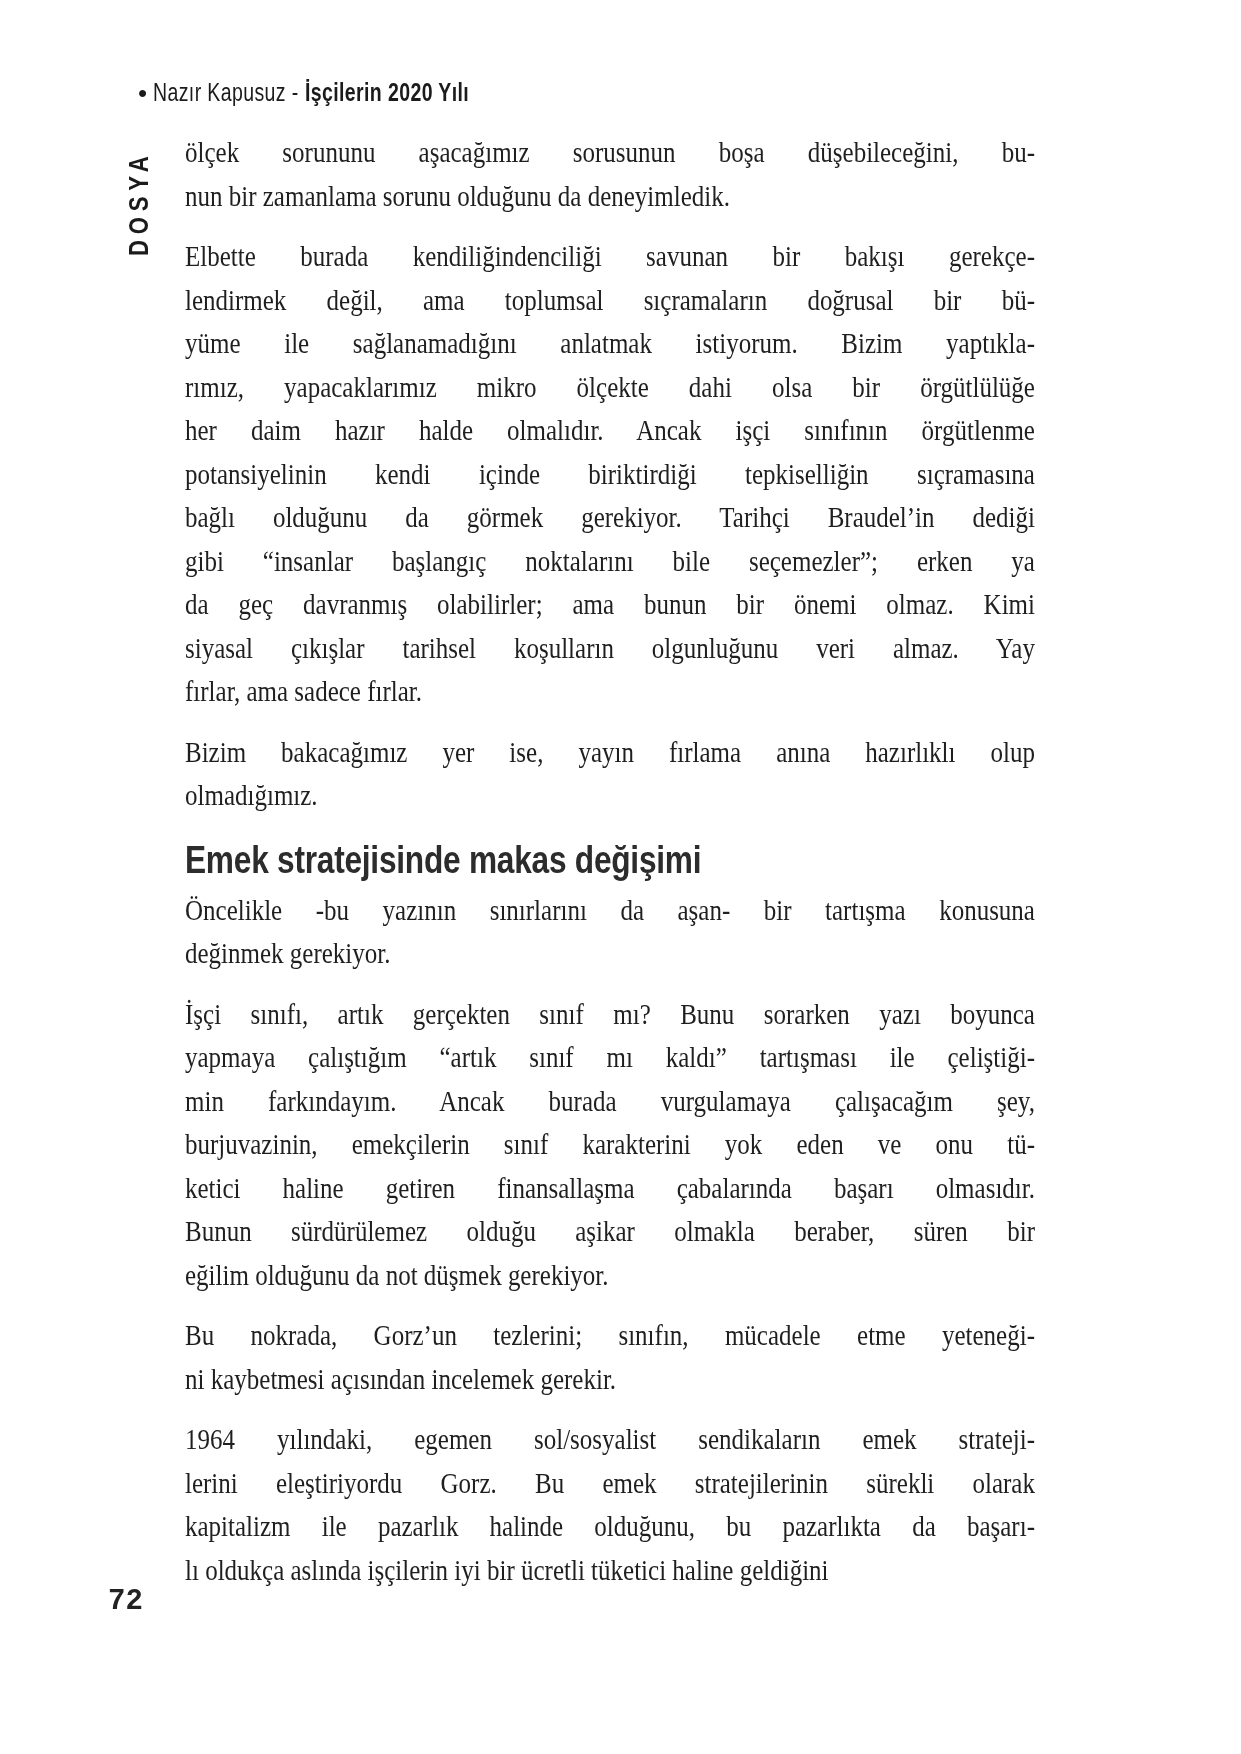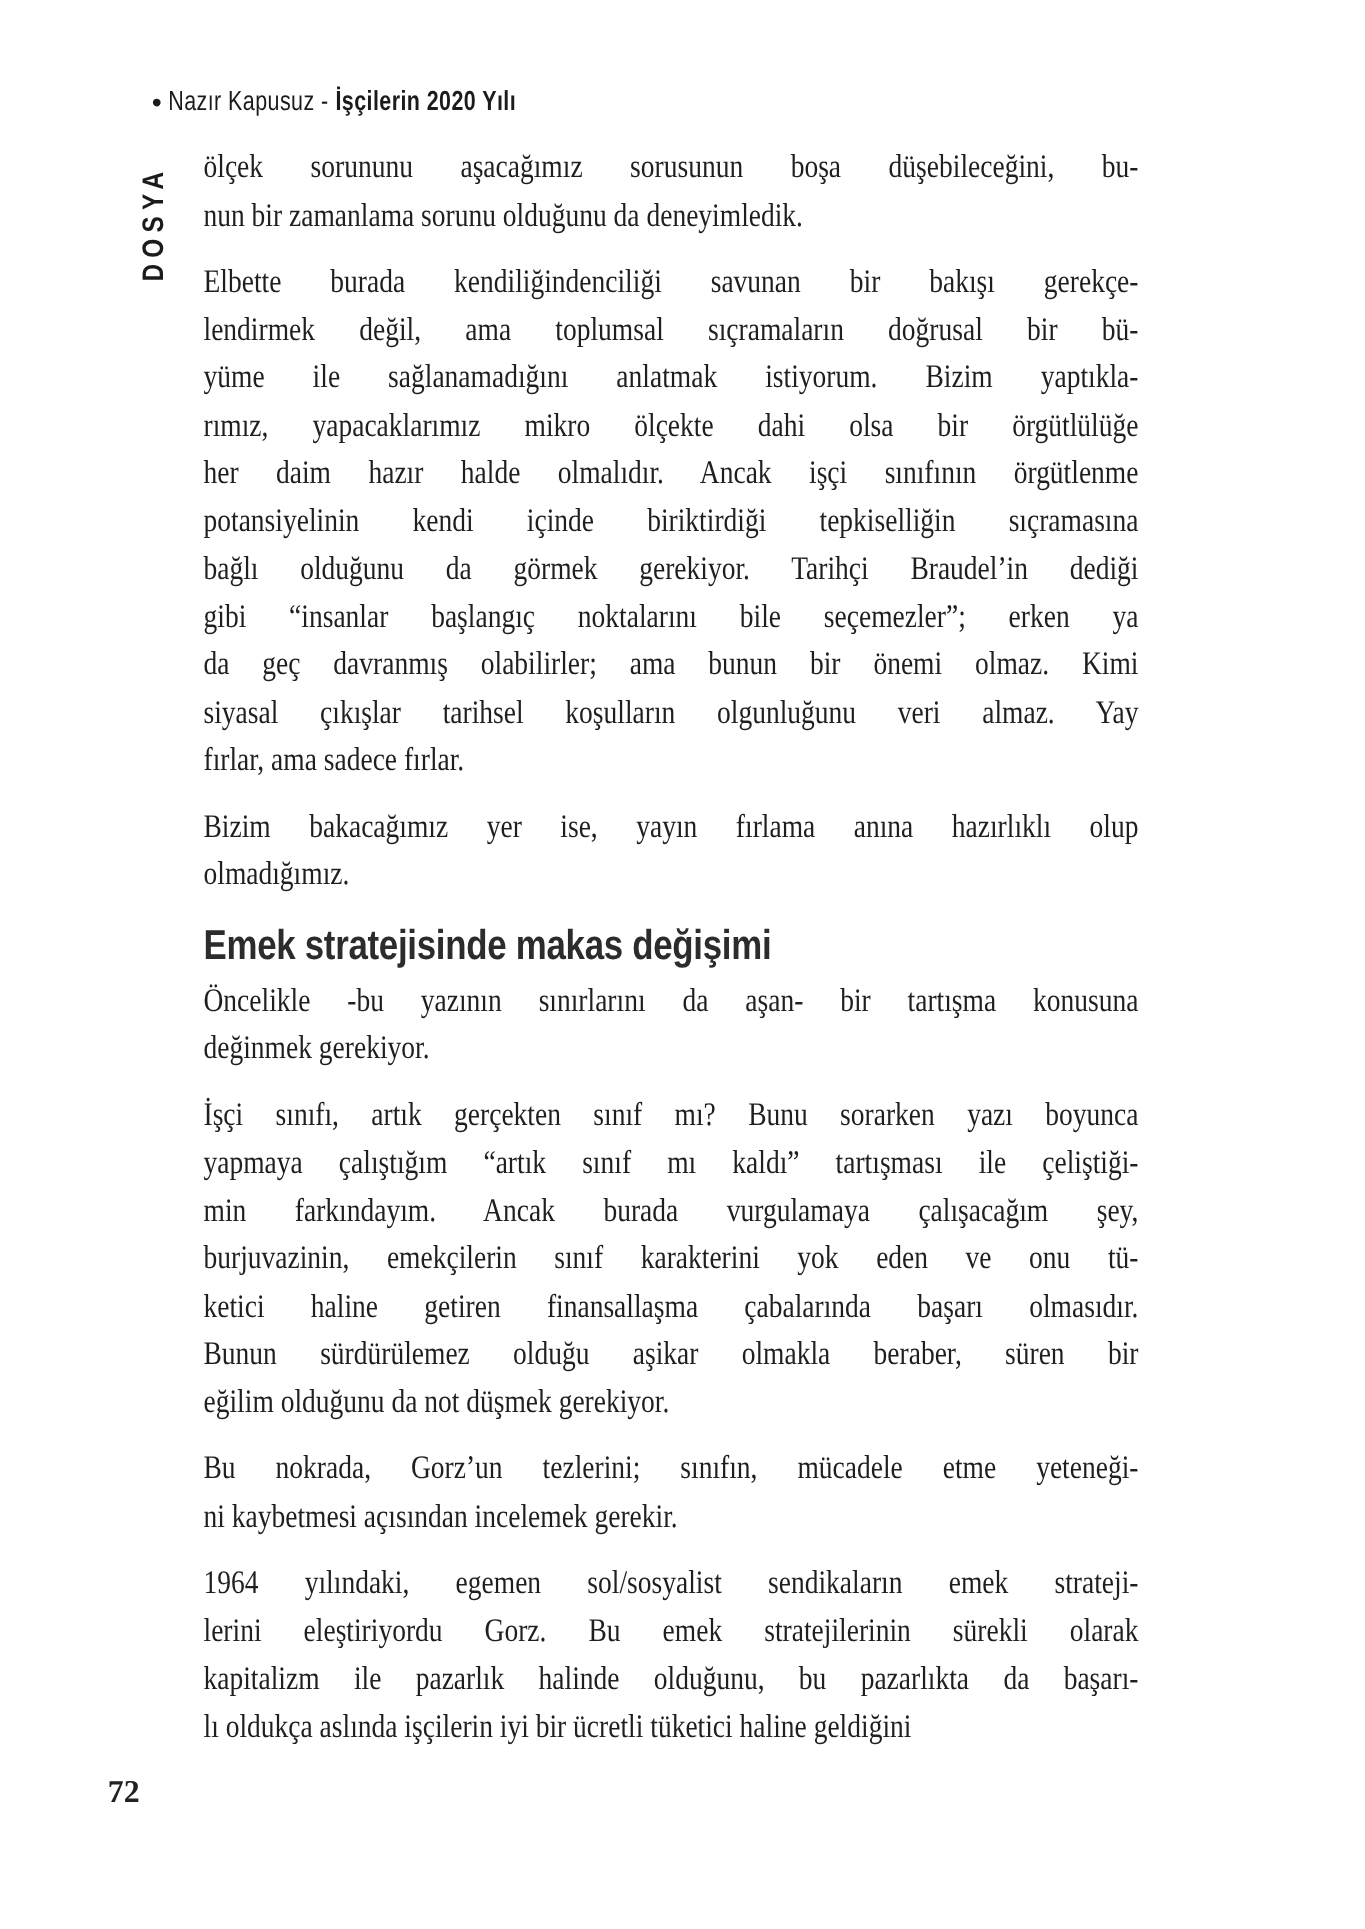--- a/index.html
+++ b/index.html
@@ -84,27 +84,26 @@
     font-weight: 600;
     font-size: 38px;
     line-height: 52px;
     letter-spacing: -0.3px;
     color: #2c2c2c;
     margin: 14px 0 2px 0;
   }
 
   .page-number {
     position: absolute;
-    left: 98px;
+    left: 108px;
     top: 1585px;
-    font-family: Liberation Serif, serif;
+    font-family: Liberation Mono, monospace;
     font-weight: 700;
     font-size: 29px;
     color: #222222;
-    margin-top: 28px;
   }
 </style>
 </head>
 <body>
 
 <div class="page">
 
   <div class="header">
     <span class="bullet">•</span>
     <span class="header-text"><span class="author">Nazır Kapusuz -</span><span class="book-title">İşçilerin 2020 Yılı</span></span>

